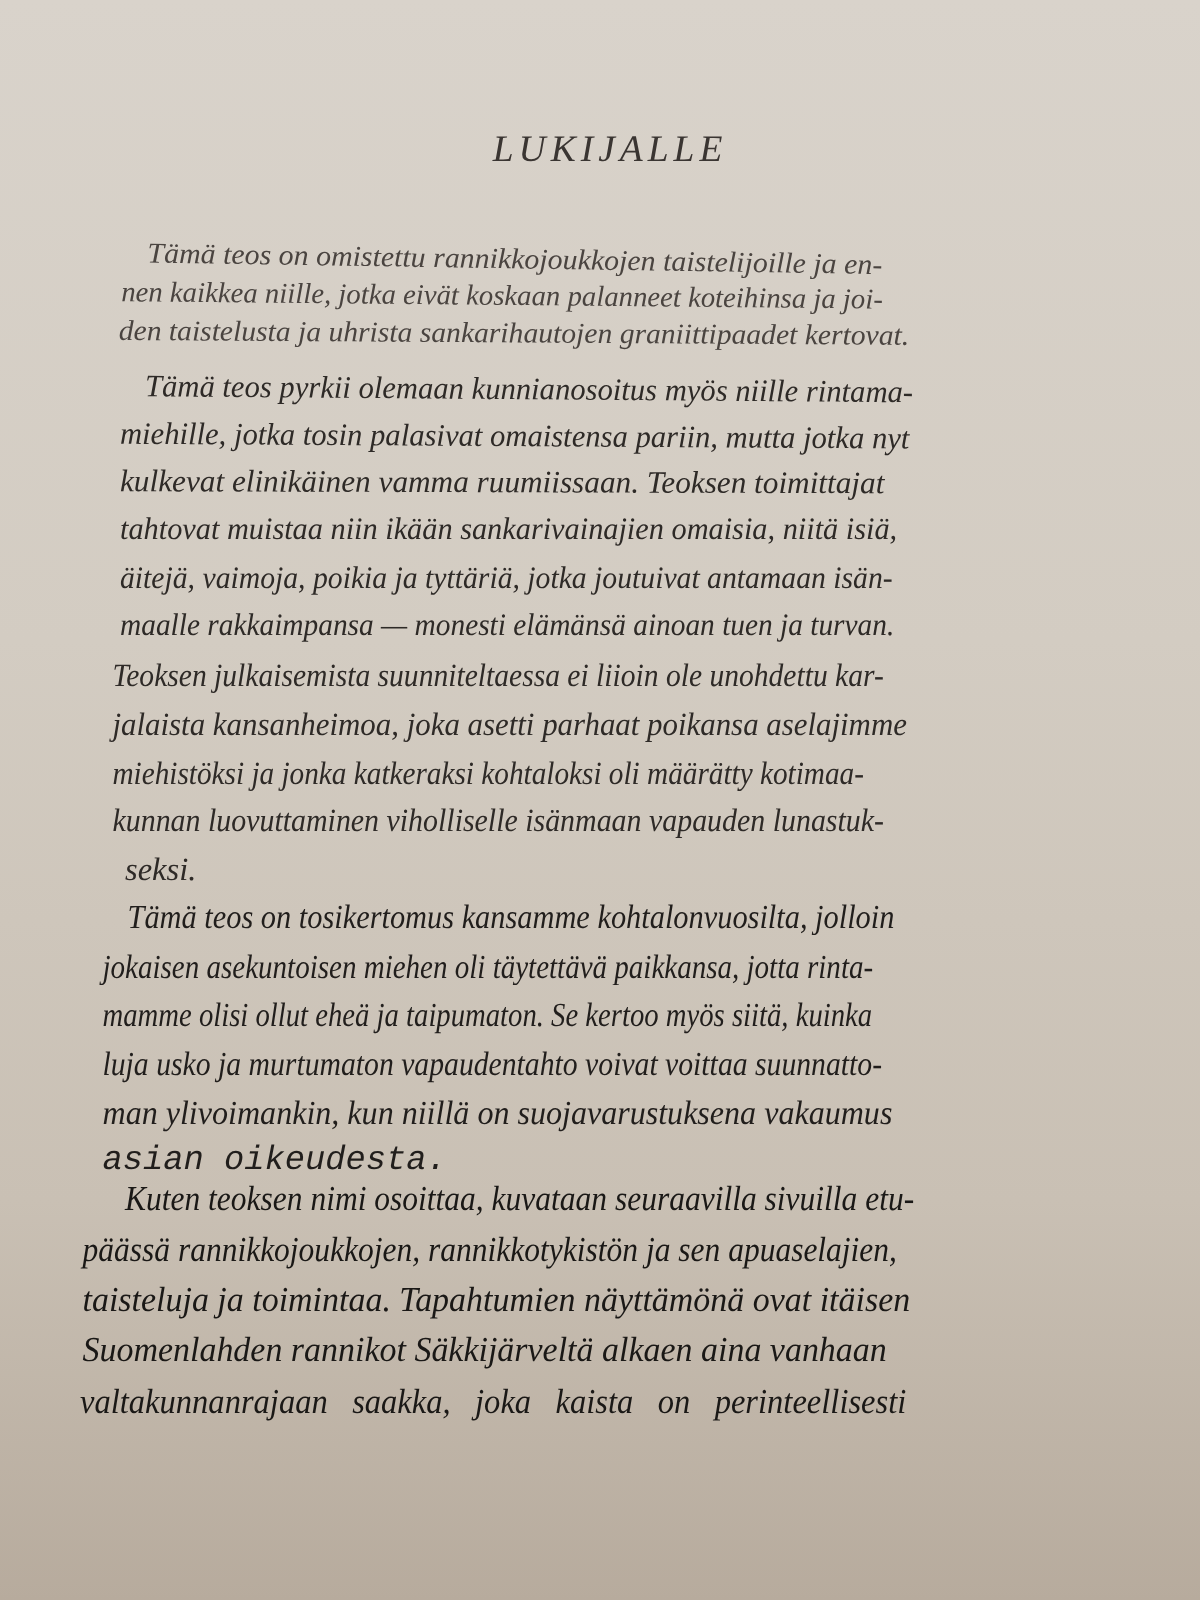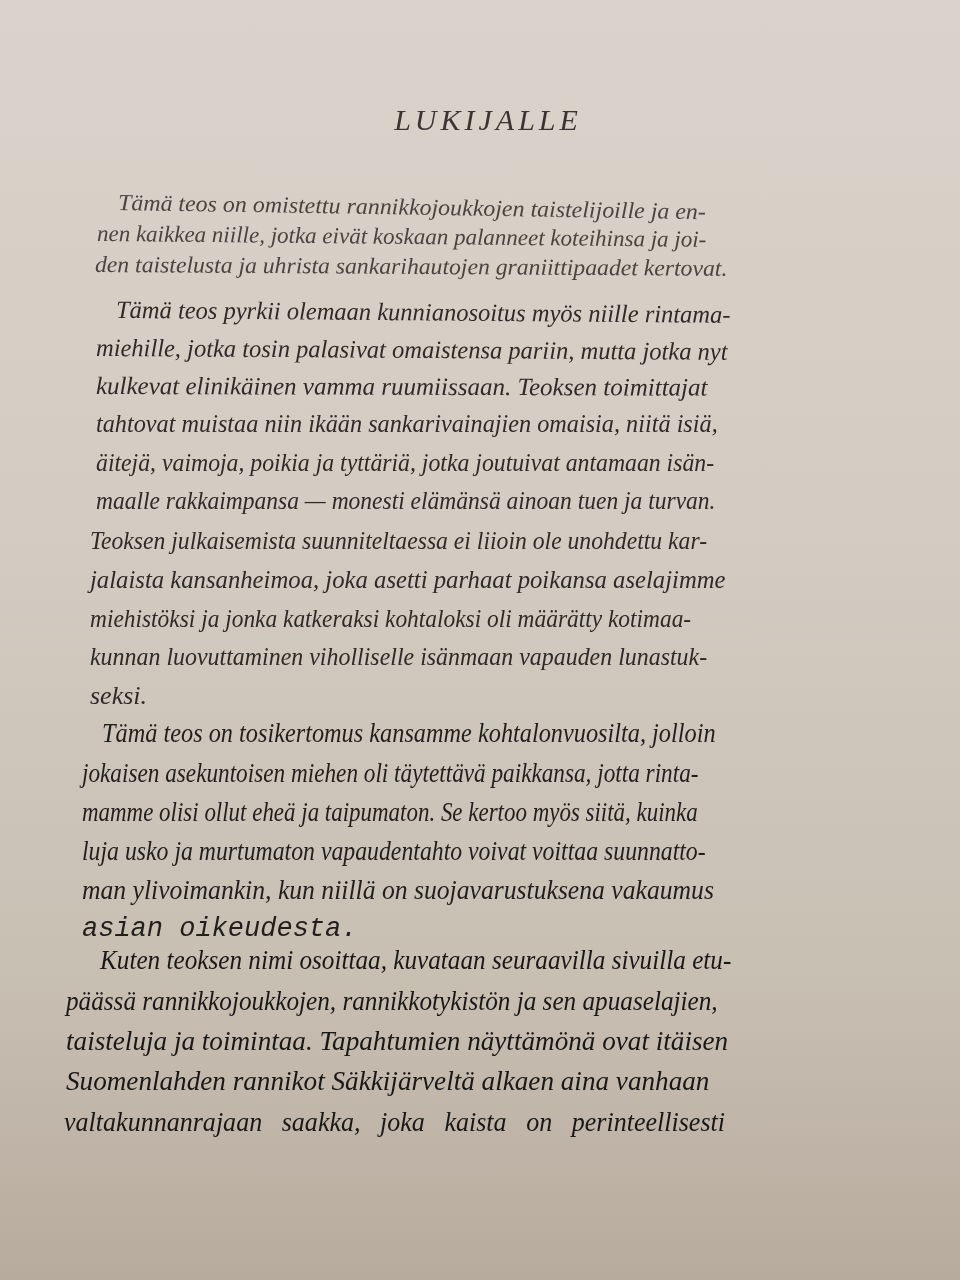--- a/index.html
+++ b/index.html
@@ -61,21 +61,21 @@
     <div class="line dark" style="left:116px; top:296px; font-size:25px; transform: rotate(0.45deg) scaleX(0.98);">Tämä teos pyrkii olemaan kunnianosoitus myös niille rintama-</div>
     <div class="line dark" style="left:96px; top:334px; font-size:25px; transform: rotate(0.35deg) scaleX(0.98);">miehille, jotka tosin palasivat omaistensa pariin, mutta jotka nyt</div>
     <div class="line dark" style="left:96px; top:372px; font-size:25px; transform: rotate(0.15deg) scaleX(1.0);">kulkevat elinikäinen vamma ruumiissaan. Teoksen toimittajat</div>
     <div class="line dark" style="left:96px; top:410px; font-size:25px; transform: rotate(0deg) scaleX(0.97);">tahtovat muistaa niin ikään sankarivainajien omaisia, niitä isiä,</div>
     <div class="line dark" style="left:96px; top:449px; font-size:25px; transform: rotate(0deg) scaleX(0.95);">äitejä, vaimoja, poikia ja tyttäriä, jotka joutuivat antamaan isän-</div>
     <div class="line dark" style="left:96px; top:487px; font-size:25px; transform: rotate(0deg) scaleX(0.94);">maalle rakkaimpansa — monesti elämänsä ainoan tuen ja turvan.</div>
     <div class="line dark" style="left:90px; top:526px; font-size:26px; transform: scaleX(0.91);">Teoksen julkaisemista suunniteltaessa ei liioin ole unohdettu kar-</div>
     <div class="line dark" style="left:90px; top:565px; font-size:26px; transform: scaleX(0.95);">jalaista kansanheimoa, joka asetti parhaat poikansa aselajimme</div>
     <div class="line dark" style="left:90px; top:604px; font-size:26px; transform: scaleX(0.90);">miehistöksi ja jonka katkeraksi kohtaloksi oli määrätty kotimaa-</div>
     <div class="line dark" style="left:90px; top:642px; font-size:26px; transform: scaleX(0.92);">kunnan luovuttaminen viholliselle isänmaan vapauden lunastuk-</div>
-    <div class="line dark" style="left:90px; top:681px; font-size:26px;">seksi.</div>
+    <div class="line dark" style="left:100px; top:681px; font-size:26px;">seksi.</div>
   </div>
 
   <div class="p2">
     <div class="line" style="left:102px; top:718px; transform: scaleX(0.90);">Tämä teos on tosikertomus kansamme kohtalonvuosilta, jolloin</div>
     <div class="line" style="left:82px; top:758px; transform: scaleX(0.86);">jokaisen asekuntoisen miehen oli täytettävä paikkansa, jotta rinta-</div>
     <div class="line" style="left:82px; top:797px; transform: scaleX(0.85);">mamme olisi ollut eheä ja taipumaton. Se kertoo myös siitä, kuinka</div>
     <div class="line" style="left:82px; top:836px; transform: scaleX(0.88);">luja usko ja murtumaton vapaudentahto voivat voittaa suunnatto-</div>
     <div class="line" style="left:82px; top:875px; transform: scaleX(0.95);">man ylivoimankin, kun niillä on suojavarustuksena vakaumus</div>
     <div class="line" style="left:82px; top:914px;font-family:Liberation Mono, monospace;">asian oikeudesta.</div>
   </div>

